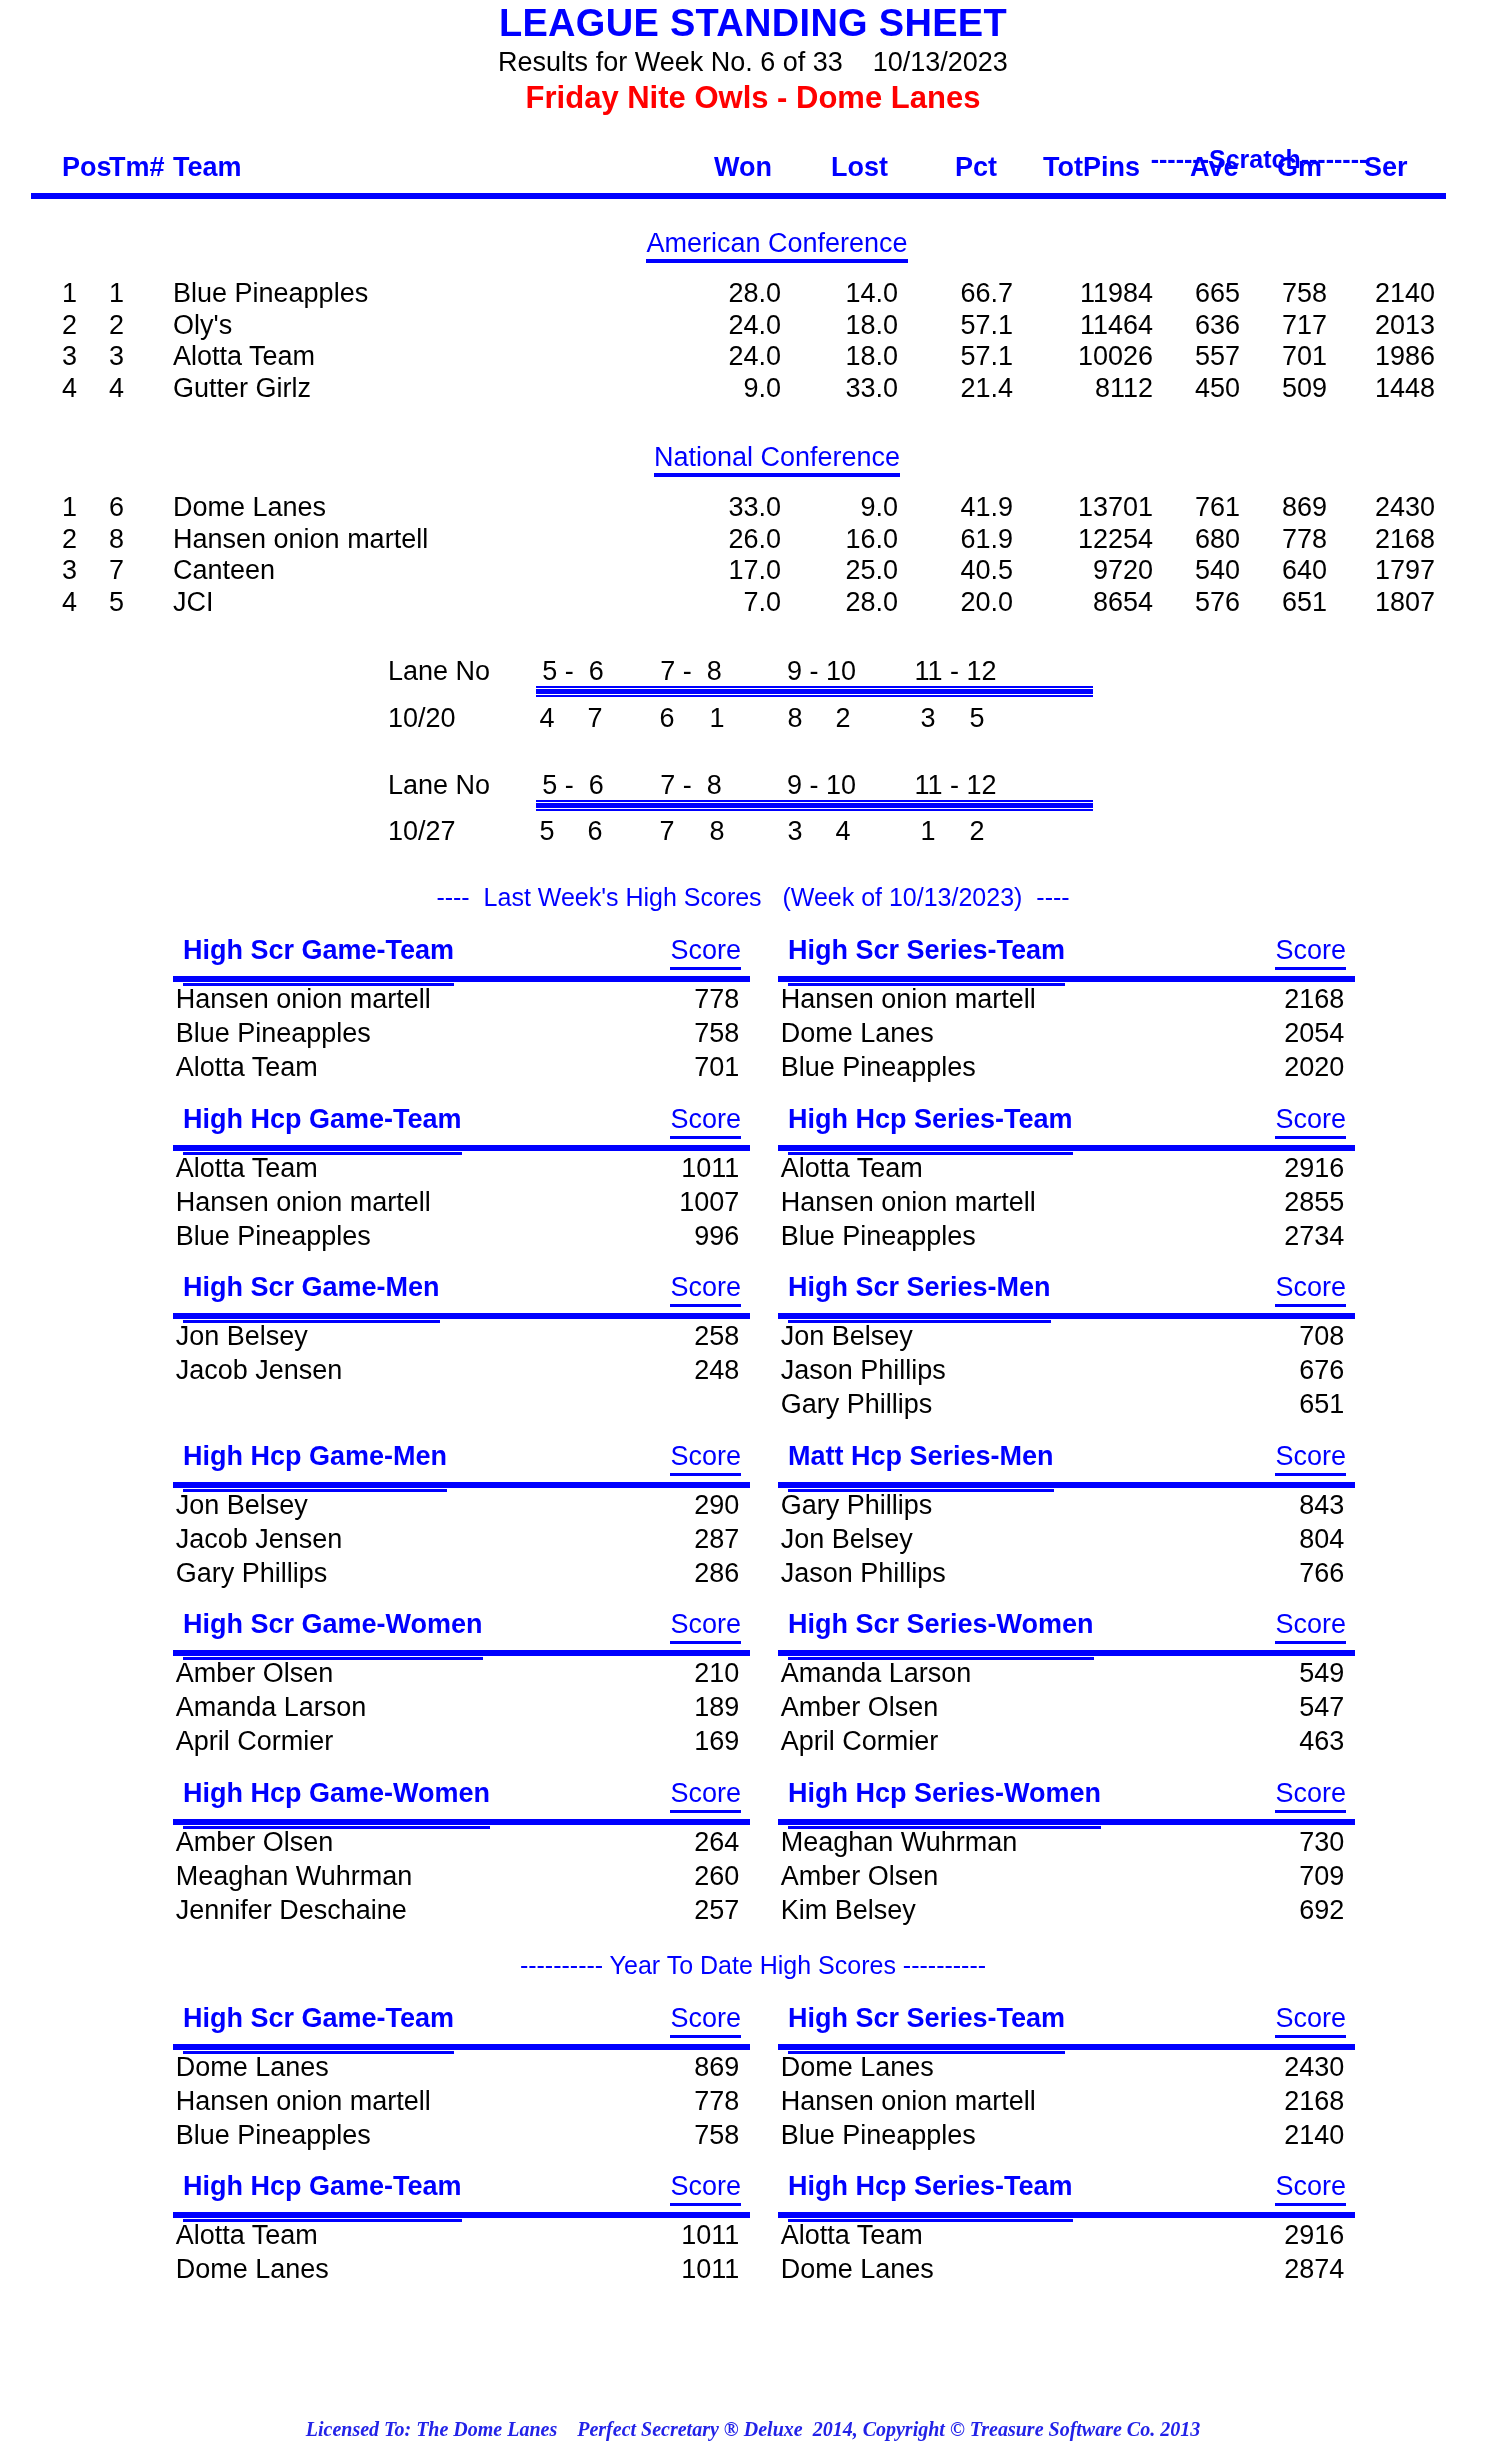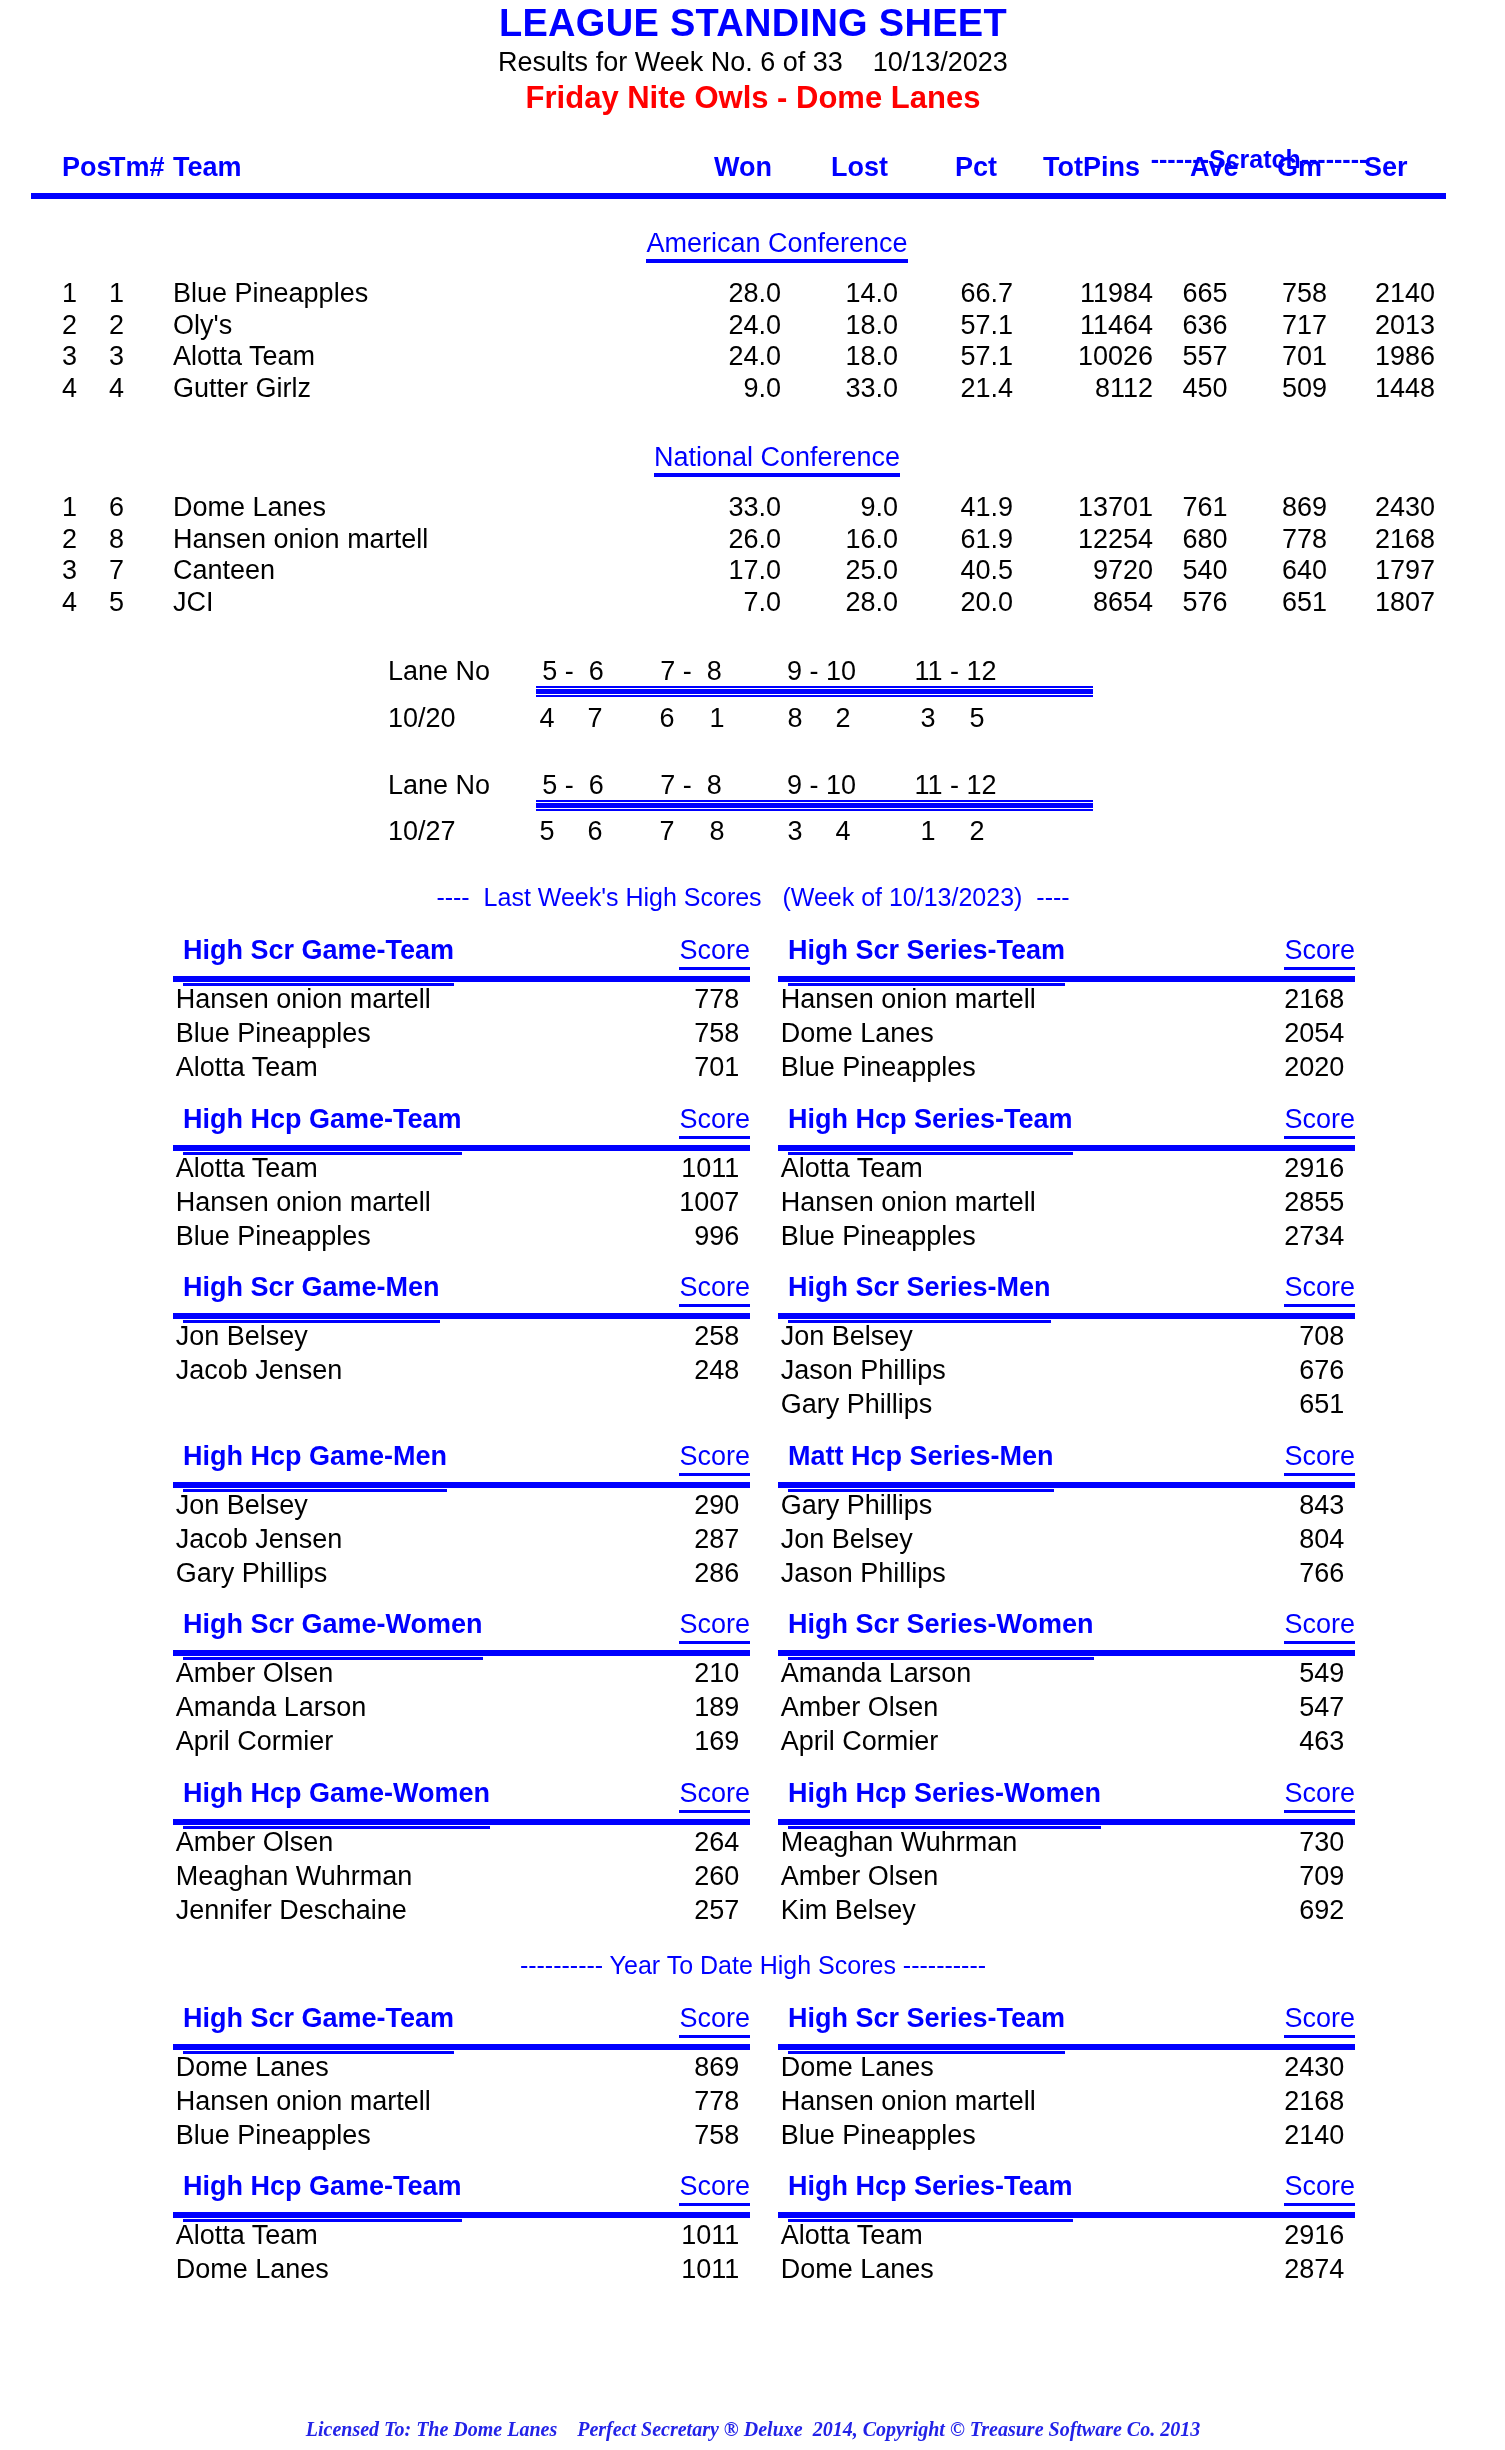--- a/index.html
+++ b/index.html
@@ -41,21 +41,21 @@
   .trow span{position:absolute;top:0;white-space:pre;}
 
   
   .c-pos{left:62px;}
   .c-tm{left:109px;}
   .c-team{left:173px;}
   .c-won{left:684px;width:97px;text-align:right;}
   .c-lost{left:801px;width:97px;text-align:right;}
   .c-pct{left:922px;width:91px;text-align:right;}
   .c-tot{left:1026px;width:127px;text-align:right;}
-  .c-ave{left:1170px;width:70px;text-align:center;}
+  .c-ave{left:1170px;width:70px;text-align:right;}
   .c-gm{left:1257px;width:70px;text-align:right;}
   .c-ser{left:1341px;width:94px;text-align:right;}
 
   .h-won{left:714px;}
   .h-lost{left:831px;}
   .h-pct{left:955px;}
   .h-tot{left:1043px;}
   .h-ave{left:1190px;}
   .h-gm{left:1277px;}
   .h-ser{left:1364px;}
@@ -87,21 +87,21 @@
 
   
   .hs-grid{position:relative;margin-top:23px;}
   .hs-pair{position:relative;height:139px;margin-top:29.5px;}
   .hs-pair.first{margin-top:0;}
   .hs-col{position:absolute;top:0;width:577px;}
   .hs-col.left{left:173px;}
   .hs-col.right{left:778px;}
   .hs-hdr{position:relative;height:34px;color:#0000ff;font-size:27px;}
   .hs-hdr .ttl{position:absolute;left:10px;top:0;border-bottom:3.4px solid #0000ff;padding-bottom:17px;font-weight:bold;}
-  .hs-hdr .scr{position:absolute;right:0;top:0;border-bottom:3.4px solid #0000ff;padding-bottom:1px;}
+  .hs-hdr .scr{position:absolute;right:9px;top:0;border-bottom:3.4px solid #0000ff;padding-bottom:1px;}
   .hs-bar{height:6px;background:#0000ff;margin-top:6.7px;width:577px;}
   .hs-row{position:relative;height:32px;font-size:27px;color:#000;margin-top:2px;}
   .hs-row .nm{position:absolute;left:2.7px;top:0;}
   .hs-row .sc{position:absolute;right:10.7px;top:0;}
 
   
   .footer{
     position:absolute;left:0;right:0;bottom:9.4px;text-align:center;
     color:#2222e8;font-family:"Liberation Serif","DejaVu Serif",serif;
     font-weight:bold;font-style:italic;font-size:20px;white-space:pre;

